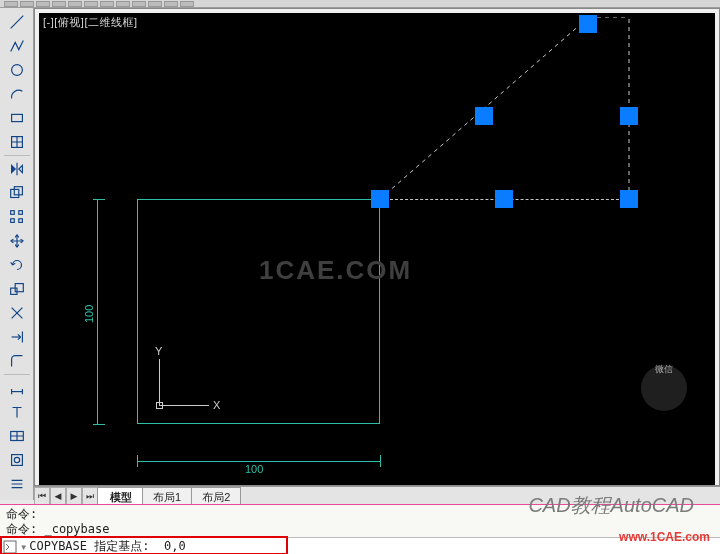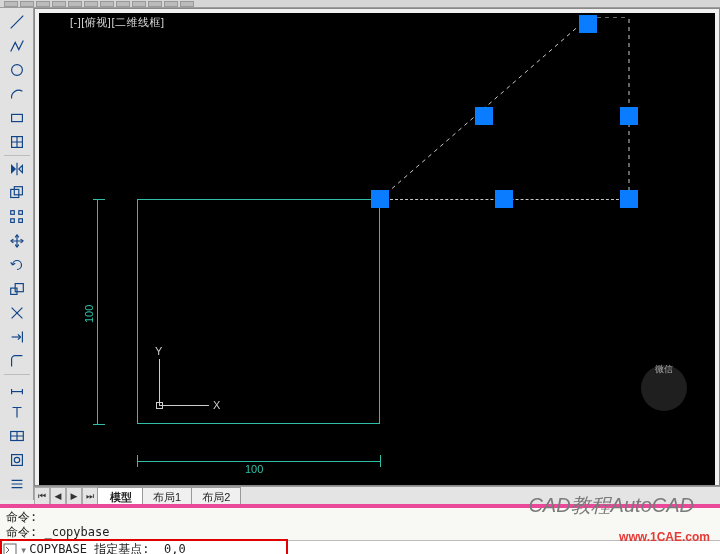--- a/index.html
+++ b/index.html
@@ -13,21 +13,21 @@
 
   
   .left-palette { position:absolute; left:0; top:8px; width:34px; height:492px; background:#e2e2e2; border-right:1px solid #9c9c9c; display:flex; flex-direction:column; align-items:center; padding-top:2px; gap:0; }
   .left-palette .tool { width:24px; height:24px; display:flex; align-items:center; justify-content:center; color:#1b4a8a; cursor:pointer; }
   .left-palette .tool svg { width:18px; height:18px; stroke:#104488; stroke-width:1.3; fill:none; }
   .left-palette .sep { width:26px; height:1px; background:#bcbcbc; margin:1px 0; }
 
   
   .canvas-wrap { position:absolute; left:34px; top:8px; width:686px; height:478px; background:#f0f0f0; border:1px solid #888; }
   .canvas { position:absolute; left:4px; top:4px; right:4px; bottom:0; background:#000; }
-  .view-label { position:absolute; left:4px; top:2px; color:#d8d8d8; font-size:11px; letter-spacing:0.5px;margin-left:27px; }
+  .view-label { position:absolute; left:4px; top:2px; color:#d8d8d8; font-size:11px; letter-spacing:0.5px; }
 
   
   .rect { position:absolute; border:1px solid #2fbfa8; }
   .dim-line { position:absolute; background:#2fbfa8; }
   .dim-txt { position:absolute; color:#2fbfa8; font-size:11px; }
 
   
   .ucs { position:absolute; color:#ccc; font-size:11px; }
   .ucs .sq { width:7px; height:7px; border:1px solid #ccc; display:inline-block; }
 
@@ -45,21 +45,21 @@
   .wm-red2 { position:absolute; right:10px; bottom:10px; color:#e53935; font-size:12px; font-weight:bold; }
 
   
   .tabstrip { position:absolute; left:34px; top:486px; width:686px; height:18px; background:#e4e4e4; border-top:1px solid #999; display:flex; align-items:stretch; font-size:11px; }
   .tabstrip .nav { display:flex; }
   .tabstrip .nav button { width:16px; height:18px; background:#e4e4e4; border:1px solid #aaa; border-radius:0; display:flex; align-items:center; justify-content:center; color:#333; font-size:9px; cursor:pointer; padding:0; }
   .tabstrip .tab { padding:2px 10px; border:1px solid #999; background:#f0f0f0; border-bottom:none; margin-left:-1px; cursor:pointer; color:#222; }
   .tabstrip .tab.active { background:#fff; font-weight:600;padding-left:12px; }
 
   
-  .cmd-area { position:absolute; left:0; top:504px; width:720px; height:50px; background:#f8f8f4; border-top:4px solid #ec4899; font-family:"SimSun","Consolas",monospace; font-size:12px; color:#222; }
+  .cmd-area { position:absolute; left:0; top:504px; width:720px; height:50px; background:#f8f8f4; border-top:1px solid #ec4899; font-family:"SimSun","Consolas",monospace; font-size:12px; color:#222; }
   .cmd-history { padding:2px 6px; line-height:15px; height:32px; overflow:hidden; }
   .cmd-input-row { display:flex; align-items:center; height:18px; border-top:1px solid #bbb; background:#fff; }
   .cmd-input-row .icon { width:16px; height:16px; margin:0 2px; display:flex; align-items:center; justify-content:center; }
   .cmd-input-row .sep { color:#777; margin:0 2px 0 0; }
   .cmd-input-row .prompt { white-space:pre;text-align:center; }
   .red-box { position:absolute; left:0; top:31px; width:288px; height:19px; border:2px solid #e00000; pointer-events:none; }
 </style>
 </head>
 <body>
 <div class="app">
@@ -232,20 +232,21 @@
         <line x1="209" y1="0" x2="249" y2="0" stroke="#c8c8c8" stroke-width="1" stroke-dasharray="4 4"></line>
       </svg>
 
       <div class="grip" style="left:332px; top:177px;"></div>
       <div class="grip" style="left:456px; top:177px;"></div>
       <div class="grip" style="left:581px; top:177px;"></div>
       <div class="grip" style="left:581px; top:94px;"></div>
       <div class="grip" style="left:436px; top:94px;"></div>
       <div class="grip" style="left:540px; top:2px;"></div>
 
+      <div class="wm-center">1CAE.COM</div>
       <div class="wm-bubble">
           <span>微信</span>
         </div>
     </div>
   </div>
 
   <div class="tabstrip">
     <div class="nav">
       <button>⏮</button>
       <button>◀</button>

